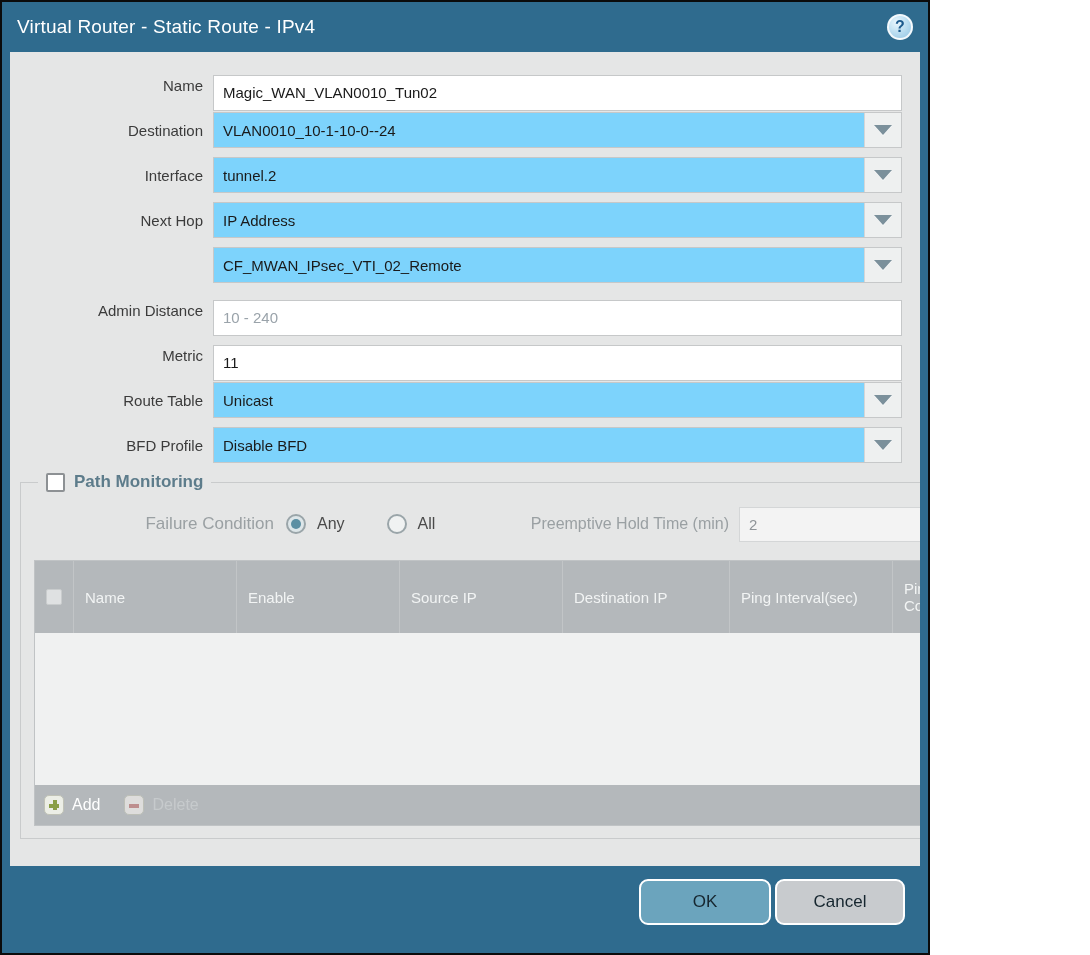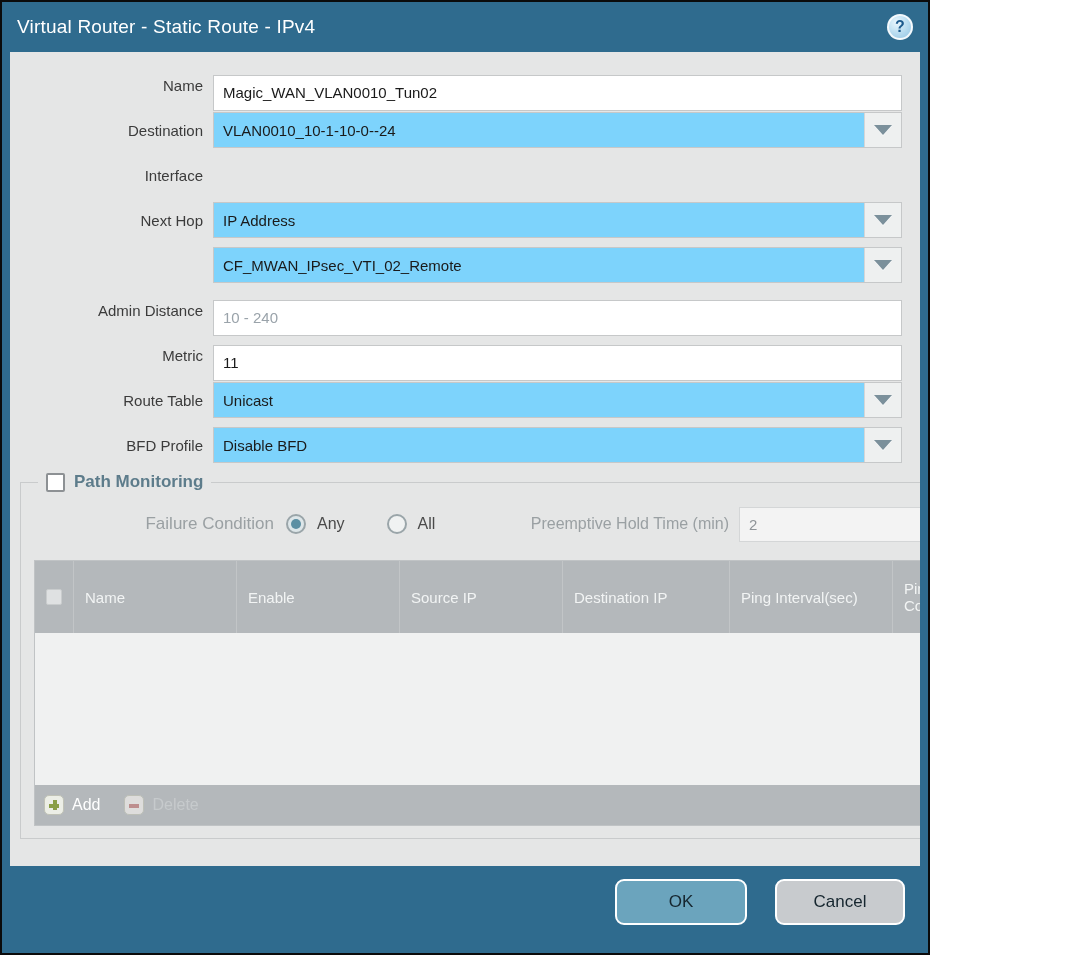--- a/index.html
+++ b/index.html
@@ -84,21 +84,21 @@
   .ico { width: 20px; height: 20px; border-radius: 5px; background: #eceee6; border: 1px solid #c0c2b6;
     position: relative; display: inline-block; }
   .ico-plus::before, .ico-plus::after { content: ""; position: absolute; background: #8a9f45; }
   .ico-plus::before { left: 4px; right: 4px; top: 8px; height: 4px; }
   .ico-plus::after { top: 4px; bottom: 4px; left: 8px; width: 4px; }
   .ico-minus { background: #eceae8; opacity: .75; }
   .ico-minus::before { content: ""; position: absolute; background: #c08080; left: 4px; right: 4px; top: 8px; height: 4px; }
 
   
   .footerbar { flex: 0 0 87px; display: flex; justify-content: flex-end; align-items: flex-start;
-    padding: 13px 23px 0 0; gap: 28px; }
+    padding: 13px 23px 0 0; gap: 4px; }
   .btn { height: 46px; border-radius: 9px; border: 2px solid #ffffff; font-family: inherit;
     font-size: 17px; color: #16262f; display: flex; align-items: center; justify-content: center; cursor: pointer; }
   .btn-ok { width: 132px; background: #6ba4bd; }
   .btn-cancel { width: 130px; background: #c8cbce; }
 </style>
 </head>
 <body>
 
 <div class="screen">
   <div class="dialog">
@@ -122,20 +122,26 @@
         <div class="combo">
           <span class="val">VLAN0010_10-1-10-0--24</span>
           <span class="dd">
             <span class="tri-down"></span>
           </span>
         </div>
       </div>
 
       <div class="row">
         <span class="lbl">Interface</span>
+        <div class="combo">
+          <span class="val">tunnel.2</span>
+          <span class="dd">
+            <span class="tri-down"></span>
+          </span>
+        </div>
       </div>
 
       <div class="row">
         <span class="lbl">Next Hop</span>
         <div class="combo">
           <span class="val">IP Address</span>
           <span class="dd">
             <span class="tri-down"></span>
           </span>
         </div>

